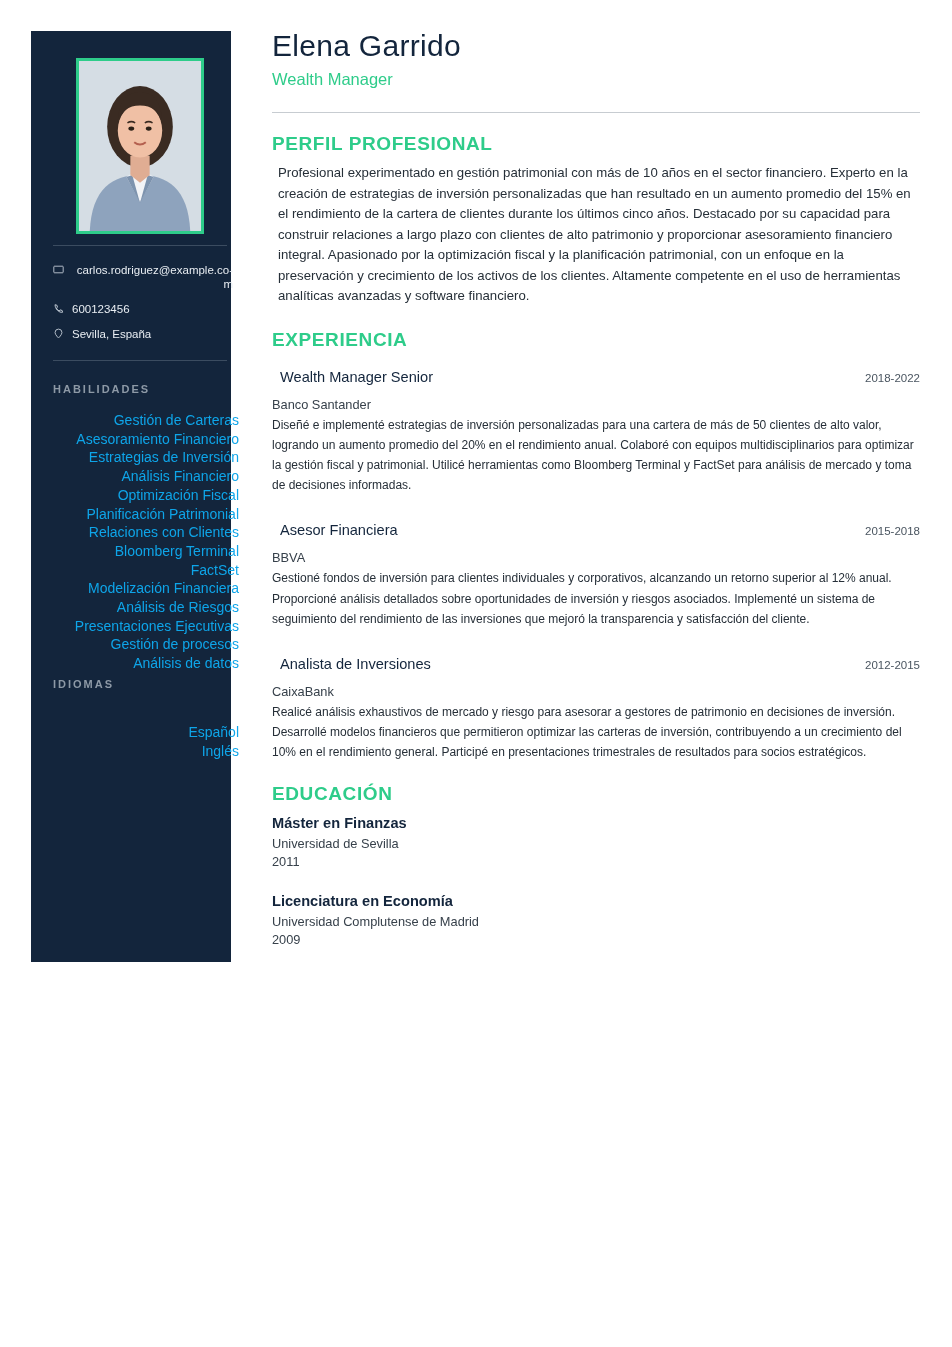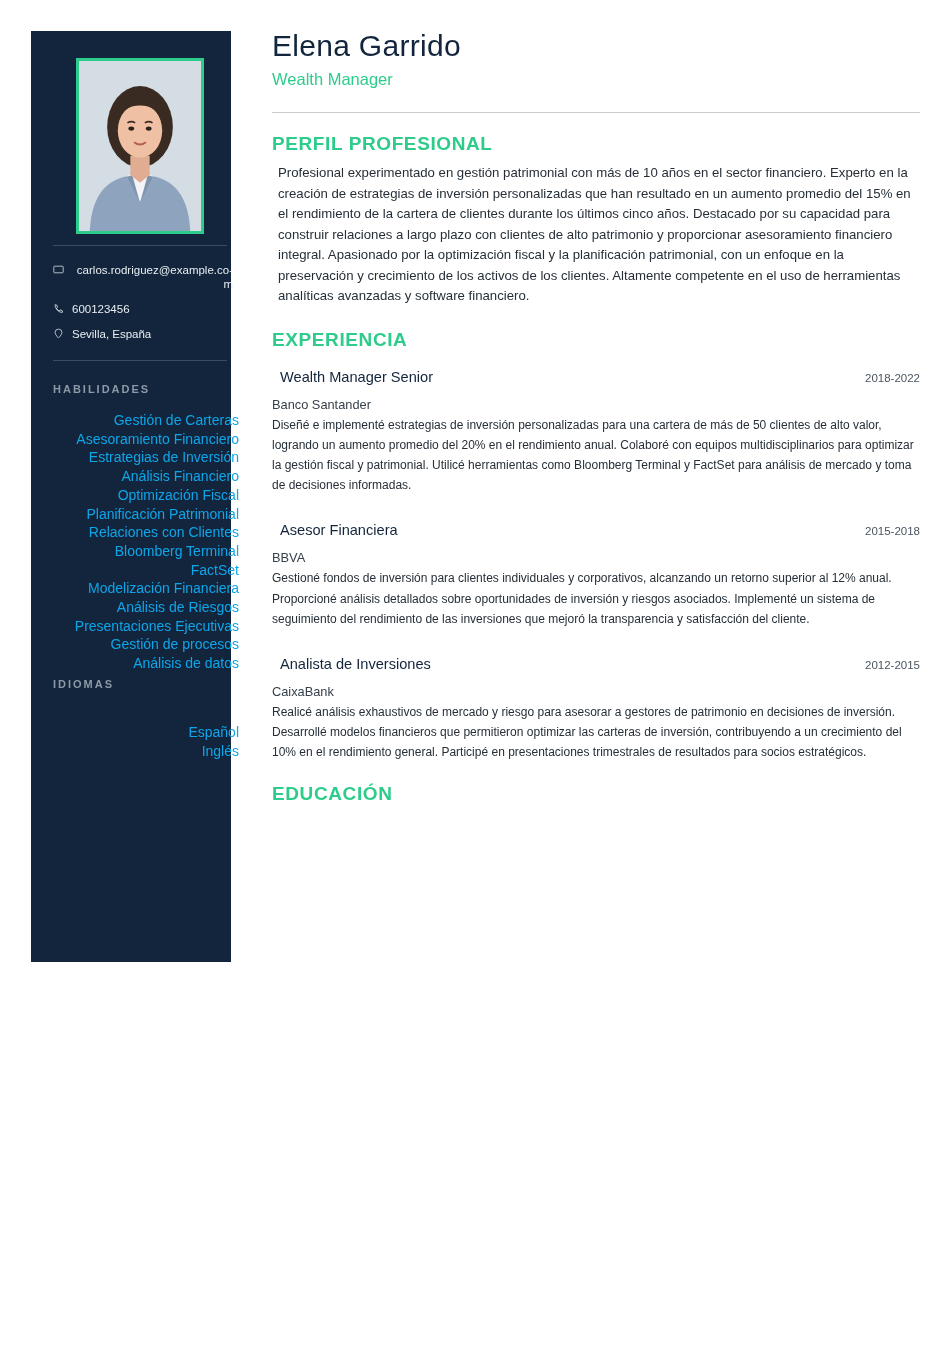--- a/index.html
+++ b/index.html
@@ -336,15 +336,27 @@
           <h3 class="job-title">Analista de Inversiones</h3>
           <span class="job-dates">2012-2015</span>
         </div>
         <div class="job-company">CaixaBank</div>
         <p class="job-desc">Realicé análisis exhaustivos de mercado y riesgo para asesorar a gestores de patrimonio en decisiones de inversión. Desarrollé modelos financieros que permitieron optimizar las carteras de inversión, contribuyendo a un crecimiento del 10% en el rendimiento general. Participé en presentaciones trimestrales de resultados para socios estratégicos.</p>
       </div>
     </div>
 
     <h2 class="sec-head">EDUCACIÓN</h2>
 
+    <div>
+      <div class="edu">
+        <h3 class="edu-degree">Máster en Finanzas</h3>
+        <div class="edu-school">Universidad de Sevilla</div>
+        <div class="edu-year">2011</div>
+      </div>
+      <div class="edu">
+        <h3 class="edu-degree">Licenciatura en Economía</h3>
+        <div class="edu-school">Universidad Complutense de Madrid</div>
+        <div class="edu-year">2009</div>
+      </div>
+    </div>
   </main>
 
 </div>
 
 </body></html>

